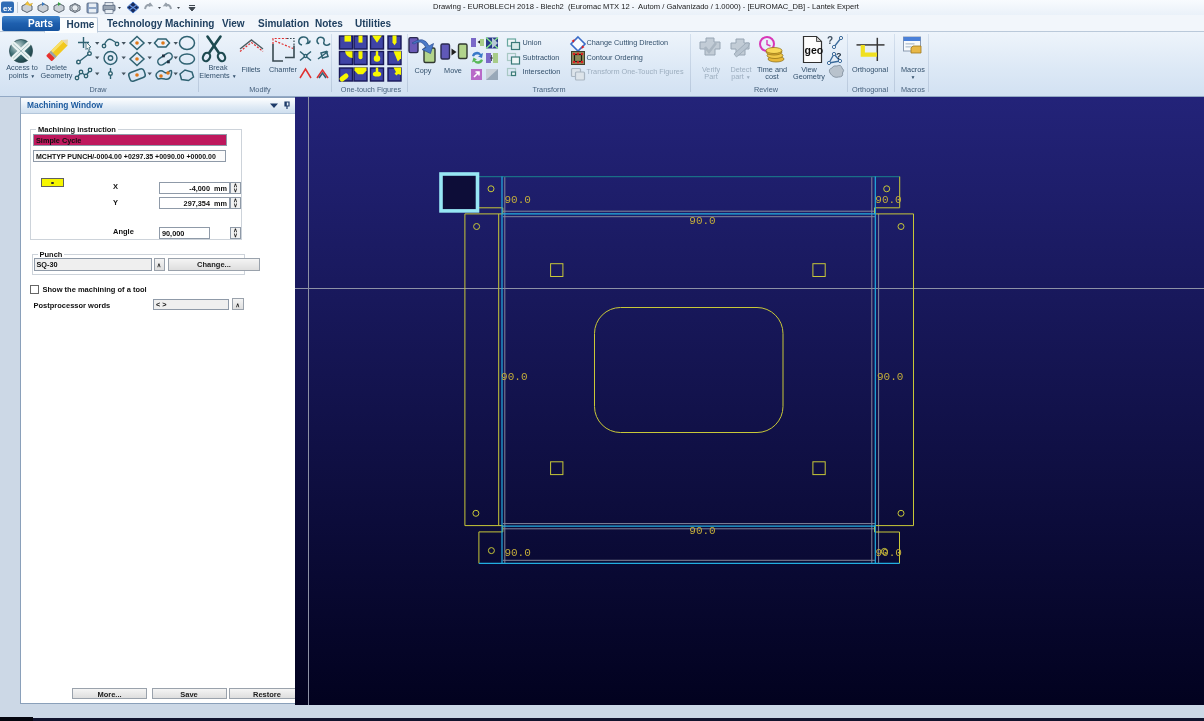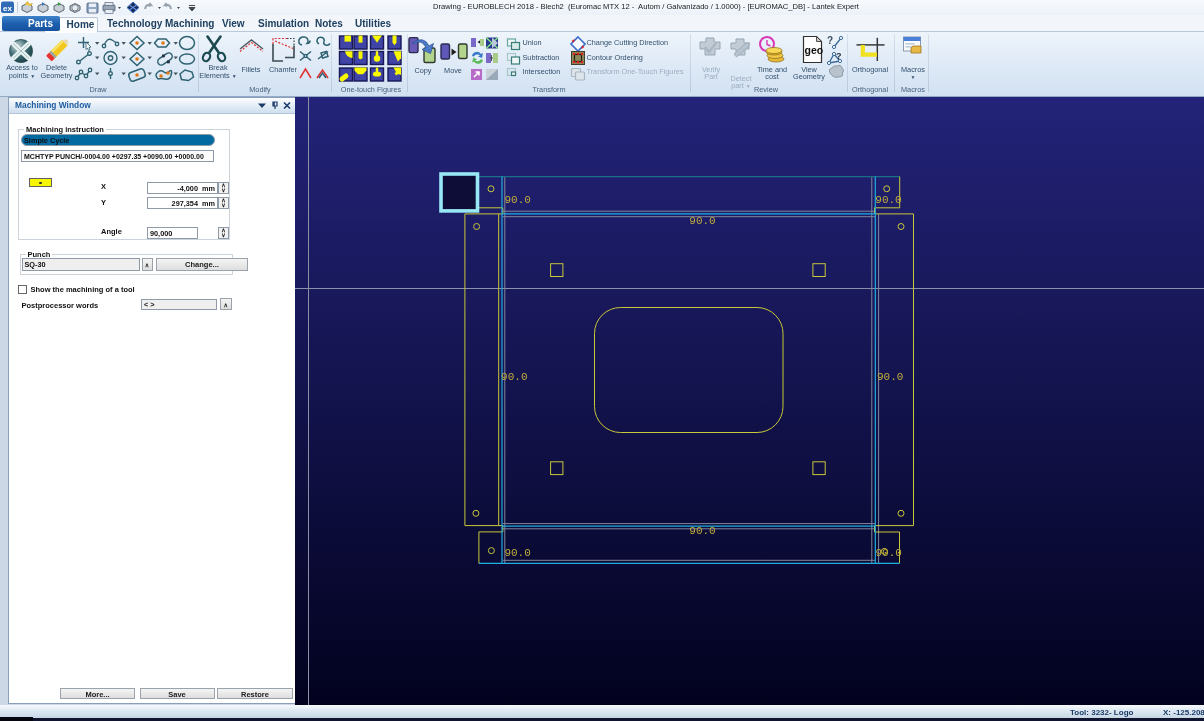--- a/index.html
+++ b/index.html
@@ -21,21 +21,21 @@
      border-radius:2px 2px 0 0;z-index:2;}
   
   #ribbon{position:absolute;left:0;top:32px;width:1204px;height:64px;
     background:linear-gradient(#eef4fb,#dde9f6 55%,#d2e1f2);border-bottom:1px solid #93a9c5;}
   .gsep{position:absolute;top:2px;width:1px;height:90%;
     background:linear-gradient(#d4e0ee,#b9c9dd);}
   .glabel{position:absolute;top:53px;font-size:7.3px;color:#47617d;text-align:center;white-space:nowrap;}
   .btxt{position:absolute;font-size:7.3px;color:#33506c;text-align:center;line-height:7.5px;white-space:pre;}
   .gray{color:#9daebf;}
   
-  #panel{position:absolute;left:8px;top:97px;width:289px;height:607px;background:#fff;
+  #panel{position:absolute;left:20px;top:97px;width:289px;height:607px;background:#fff;
      border:1px solid #8aa0ba;box-sizing:border-box;}
   #paneltitle{position:absolute;left:0;top:0;width:288px;height:15px;
      background:linear-gradient(#fdfeff,#dfeaf5 60%,#cfdfef);border-bottom:1px solid #b3c6da;}
   #paneltitle span{position:absolute;left:6px;top:2px;font-size:8.4px;font-weight:700;color:#1c5a9e;}
   .plabel{position:absolute;font-size:7.5px;font-weight:700;color:#101010;white-space:nowrap;}
   .pfield{position:absolute;box-sizing:border-box;border:1px solid #8f9aa8;background:#f1f1f1;
      font-size:7.3px;font-weight:700;color:#101010;line-height:10px;padding:0 2px;white-space:nowrap;overflow:hidden;}
   .pgroup{position:absolute;border:1px solid #cdd3da;box-sizing:border-box;padding-left:21px;}
   .pgl{position:absolute;top:-5px;left:5px;background:#fff;padding:0 2px;font-size:7.5px;font-weight:700;color:#101010;white-space:nowrap;}
   .spin{position:absolute;box-sizing:border-box;width:11px;border:1px solid #8f9aa8;background:#f2f2f2;
@@ -363,21 +363,21 @@
     <div class="btxt" style="left:263px;top:34px;width:40px;">Chamfer</div>
     <div class="btxt" style="left:403px;top:34.5px;width:40px;">Copy</div>
     <div class="btxt" style="left:433px;top:34.5px;width:40px;">Move</div>
     <div class="btxt" style="left:522.5px;top:7px;text-align:left;">Union</div>
     <div class="btxt" style="left:522.5px;top:21.5px;text-align:left;">Subtraction</div>
     <div class="btxt" style="left:522.5px;top:36px;text-align:left;">Intersection</div>
     <div class="btxt" style="left:586.5px;top:7px;text-align:left;">Change Cutting Direction</div>
     <div class="btxt" style="left:586.5px;top:21.5px;text-align:left;">Contour Ordering</div>
     <div class="btxt gray" style="left:586.5px;top:36px;text-align:left;">Transform One-Touch Figures</div>
     <div class="btxt gray" style="left:692px;top:33.5px;width:38px;">Verify<br>Part</div>
-    <div class="btxt gray" style="left:722px;top:33.5px;width:38px;margin-top:9px;">Detect<br>part <span style="font-size:5px">▼</span></div>
+    <div class="btxt gray" style="left:722px;top:33.5px;width:38px;">Detect<br>part <span style="font-size:5px">▼</span></div>
     <div class="btxt" style="left:752px;top:33.5px;width:40px;">Time and<br>cost</div>
     <div class="btxt" style="left:789px;top:33.5px;width:40px;">View<br>Geometry</div>
     <div class="btxt" style="left:848px;top:33.5px;width:44px;">Orthogonal</div>
     <div class="btxt" style="left:893px;top:33.5px;width:40px;">Macros<br><span style="font-size:5px">▼</span></div>
     <div class="glabel" style="left:78px;width:40px;">Draw</div>
     <div class="glabel" style="left:240px;width:40px;">Modify</div>
     <div class="glabel" style="left:336px;width:70px;">One-touch Figures</div>
     <div class="glabel" style="left:527px;width:44px;">Transform</div>
     <div class="glabel" style="left:744px;width:44px;">Review</div>
     <div class="glabel" style="left:848px;width:44px;">Orthogonal</div>
@@ -388,21 +388,21 @@
         <span>Machining Window</span>
       <svg style="position:absolute;right:4px;top:3px" width="36" height="9" viewBox="0 0 36 9">
         <path d="M1 2.5 h8 l-4 4.5 z" fill="#1c3a69"></path>
         <path d="M16 1 h4 v4 h-4 z M17.2 1 v4 M16 5 h4.6 M18 5 v3" stroke="#1c3a69" stroke-width="1.2" fill="none"></path>
         <path d="M27 1.5 l6 6 M33 1.5 l-6 6" stroke="#1c3a69" stroke-width="1.6"></path>
       </svg>
     </div>
     <div class="pgroup" style="left:9px;top:31px;width:212px;height:111px;">
       <div class="pgl">Machining instruction</div>
     </div>
-    <div class="pfield" style="left:12px;top:36px;width:194px;height:12px;line-height:11px;background:#0369a1;border-radius:6px;">Simple Cycle</div>
+    <div class="pfield" style="left:12px;top:36px;width:194px;height:12px;line-height:11px;background:#be185d;">Simple Cycle</div>
     <div class="pfield" style="left:12px;top:52px;width:193px;height:12px;line-height:11px;background:#fbfbfb;font-size:7px;">MCHTYP PUNCH/-0004.00 +0297.35 +0090.00 +0000.00</div>
     <div class="abs" style="left:20px;top:80px;width:21px;height:7px;background:#f6f600;border:1px solid #606060;">
       <div class="abs" style="left:9px;top:2.5px;width:2.5px;height:2.5px;background:#303030;border-radius:50%;"></div>
     </div>
     <div class="plabel" style="left:92px;top:84px;">X</div>
     <div class="pfield" style="left:138px;top:84px;width:71px;height:12px;line-height:11px;background:#fff;text-align:right;">-4,000&nbsp; mm</div>
     <div class="spin" style="left:209px;top:84px;height:12px;">∧<br>∨</div>
     <div class="plabel" style="left:92px;top:100px;">Y</div>
     <div class="pfield" style="left:138px;top:99px;width:71px;height:12px;line-height:11px;background:#fff;text-align:right;">297,354&nbsp; mm</div>
     <div class="spin" style="left:209px;top:99px;height:12px;">∧<br>∨</div>
@@ -489,19 +489,15 @@
       <text x="582.3" y="105.7">90.0</text>
       <text x="396.3" y="126.7">90.0</text>
       <text x="208.1" y="283">90.0</text>
       <text x="584" y="283">90.0</text>
       <text x="396.3" y="437">90.0</text>
       <text x="211.4" y="459">90.0</text>
       <text x="582.5" y="458.5">90.0</text>
     </g>
   </svg>
   </div>
-  <div id="status">
-    <div class="stext" style="left:1070px;">Tool: 3232- Logo</div>
-    <div class="stext" style="left:1163px;">X: -125.208</div>
-  </div>
   <div id="statusdark"></div>
   <div id="statusdark2"></div>
 </div>
 
 </body></html>

